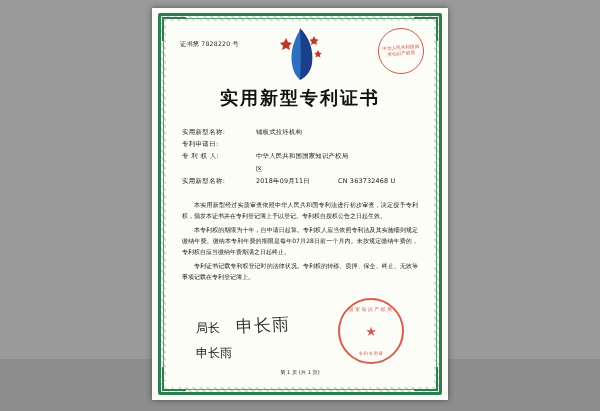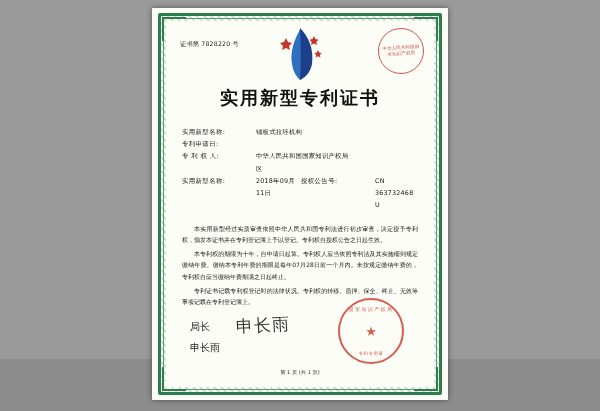--- a/index.html
+++ b/index.html
@@ -118,22 +118,22 @@
     color:#1a1a1a;
     font-family:"DejaVu Sans", sans-serif;
     text-indent:12px;
   }
   .para p{margin:0 0 3px 0;}
 
   .sign-area{
     position:absolute;left:0;right:0;bottom:26px;height:60px;
   }
   .sign-label{
-    position:absolute;left:20px;top:18px;
-    font-size:10px;line-height:2.1;color:#1a1a1a;
+    position:absolute;left:26px;top:18px;
+    font-size:12px;line-height:2.1;color:#1a1a1a;
     font-family:"DejaVu Sans", sans-serif;
   }
   .sign-script{
     position:absolute;left:66px;top:16px;
     font-family:"DejaVu Serif", serif;
     font-size:17px;color:#111;
     letter-spacing:1px;
     transform:rotate(-3deg);
     opacity:.85;
   }
@@ -211,21 +211,20 @@
           <span class="val">中华人民共和国国家知识产权局</span>
         </div>
         <div class="field">
         </div>
         <div class="field">
           <span class="cont">区</span>
         </div>
         <div class="field">
           <span class="lbl">实用新型名称:</span>
           <span class="val">2018年09月11日</span>
-          <span class="lbl">授权公告号:</span>
           <span class="val">CN 363732468 U</span>
         </div>
       </div>
 
       <div class="para">
         <p>本实用新型经过实质审查依照中华人民共和国专利法进行初步审查，决定授予专利权，颁发本证书并在专利登记簿上予以登记。专利权自授权公告之日起生效。</p>
         <p>本专利权的期限为十年，自申请日起算。专利权人应当依照专利法及其实施细则规定缴纳年费。缴纳本专利年费的期限是每年07月28日前一个月内。未按规定缴纳年费的，专利权自应当缴纳年费期满之日起终止。</p>
         <p>专利证书记载专利权登记时的法律状况。专利权的转移、质押、保全、终止、无效等事项记载在专利登记簿上。</p>
       </div>
 

